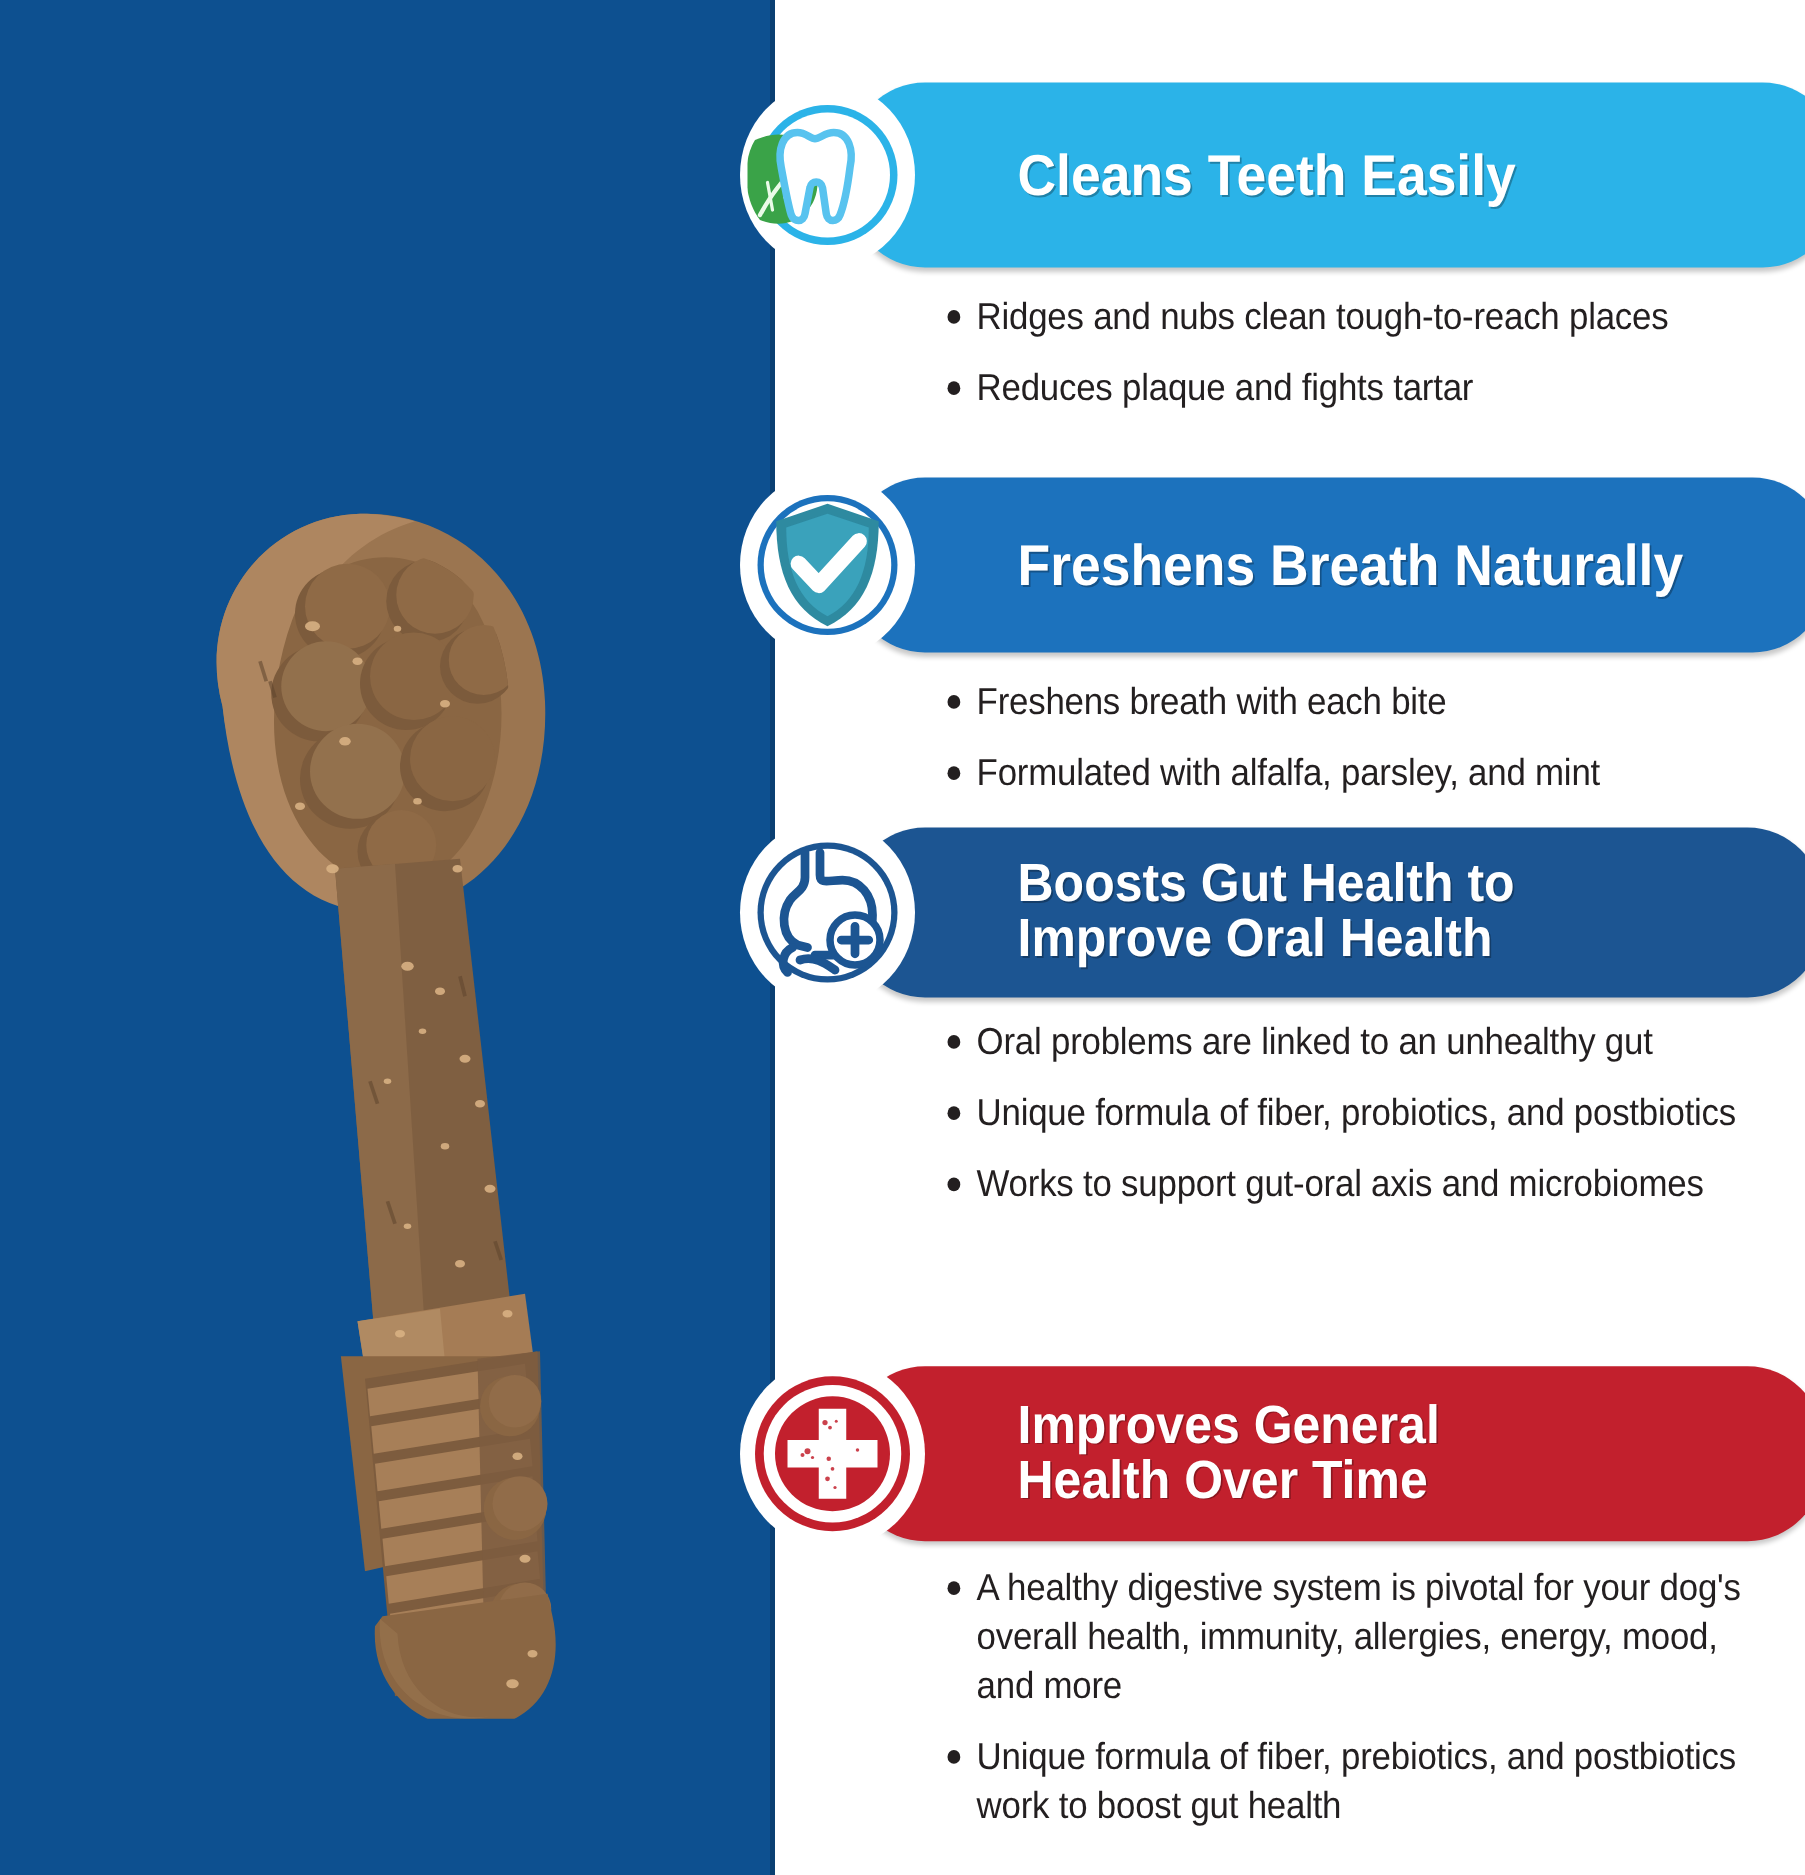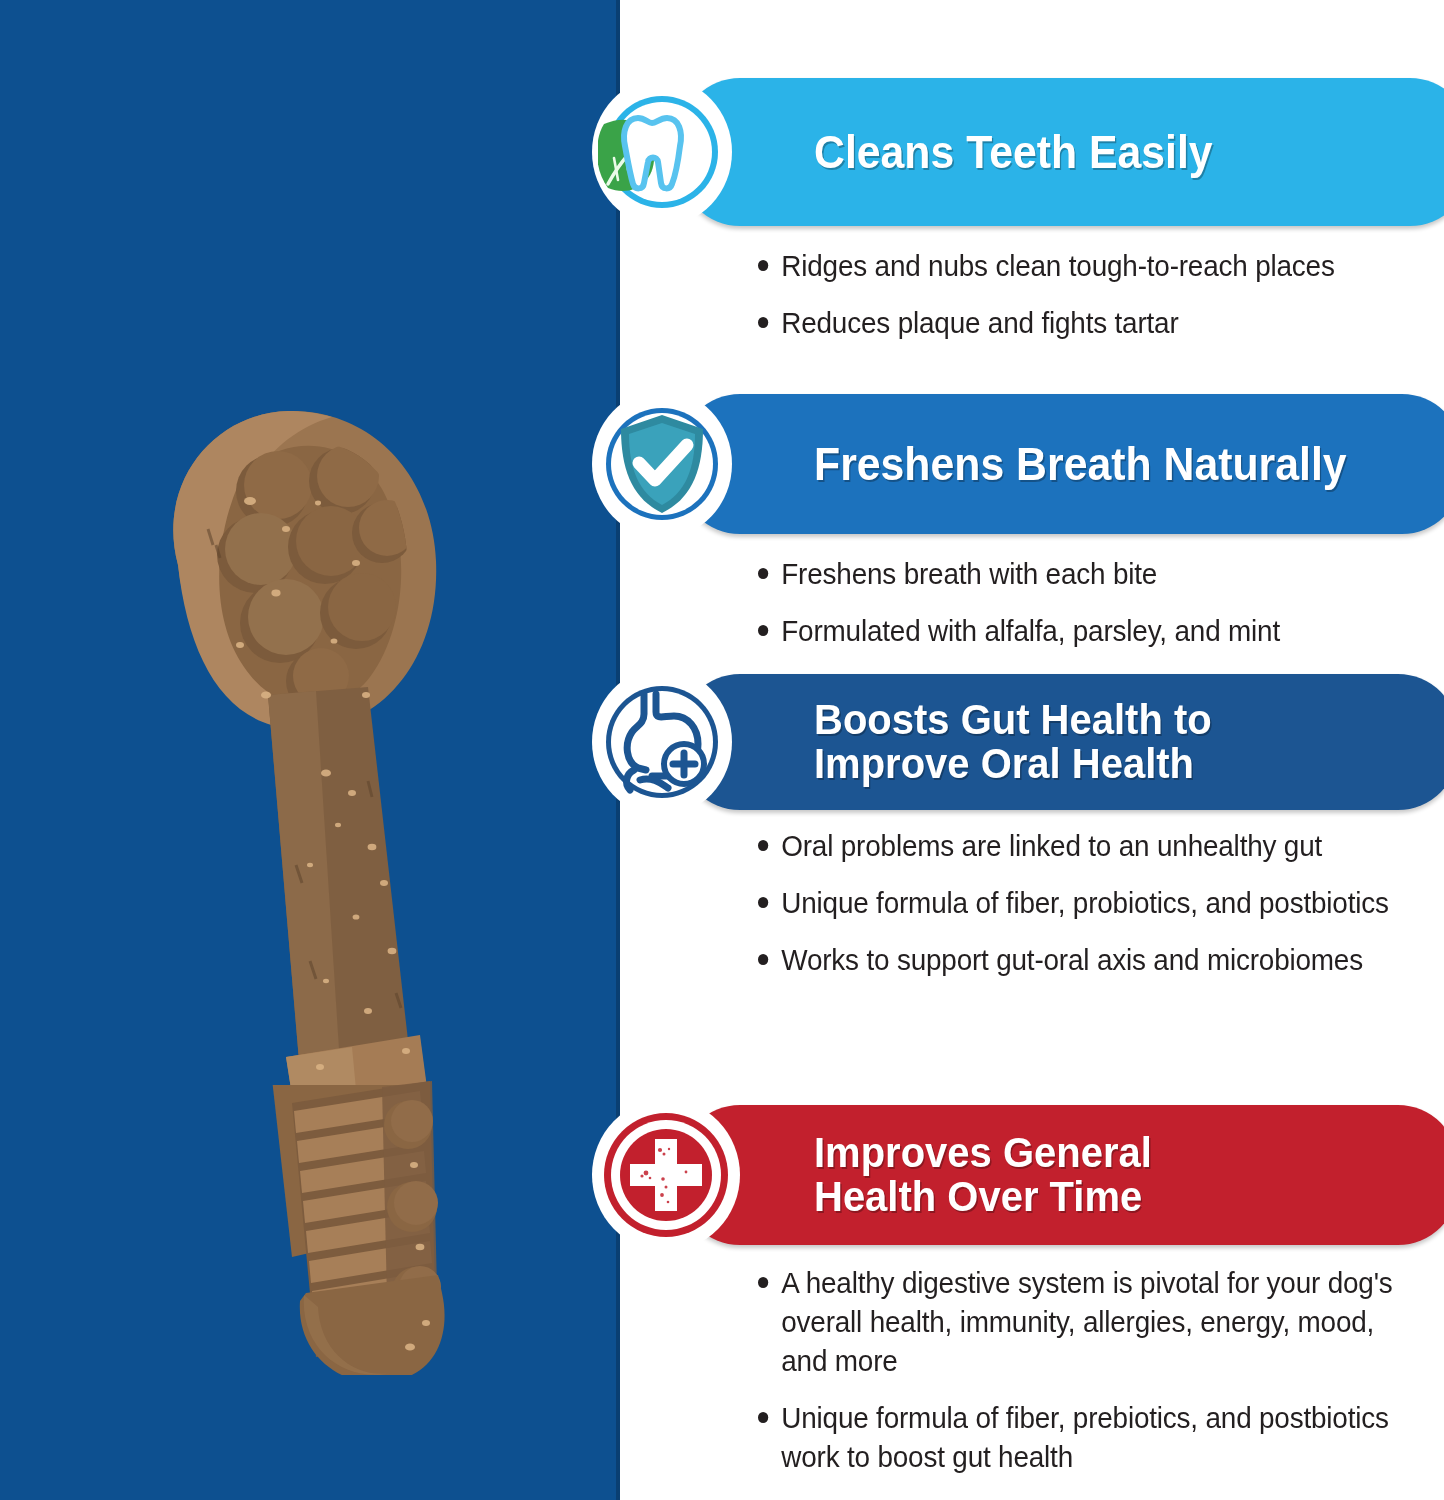--- a/index.html
+++ b/index.html
@@ -75,21 +75,21 @@
   #title-plus-badge .plus::before{left:13.5px;top:0;width:13px;height:40px;}
   #title-plus-badge .plus::after{left:0;top:13.5px;width:40px;height:13px;}
 
   
   #chew-toy{
     position:absolute;left:120px;top:395px;width:420px;height:980px;
   }
 
   
   #right-col{
-    position:absolute;left:622px;top:12px;width:822px;height:1457px;
+    position:absolute;left:622px;top:0;width:822px;height:1457px;
   }
 
   .section{position:absolute;left:0;width:822px;}
 
   .bar{
     position:absolute;left:58px;
     border-radius:60px;
     color:#ffffff;
     display:flex;align-items:center;
     box-shadow:0 3px 4px rgba(0,0,0,.22);

